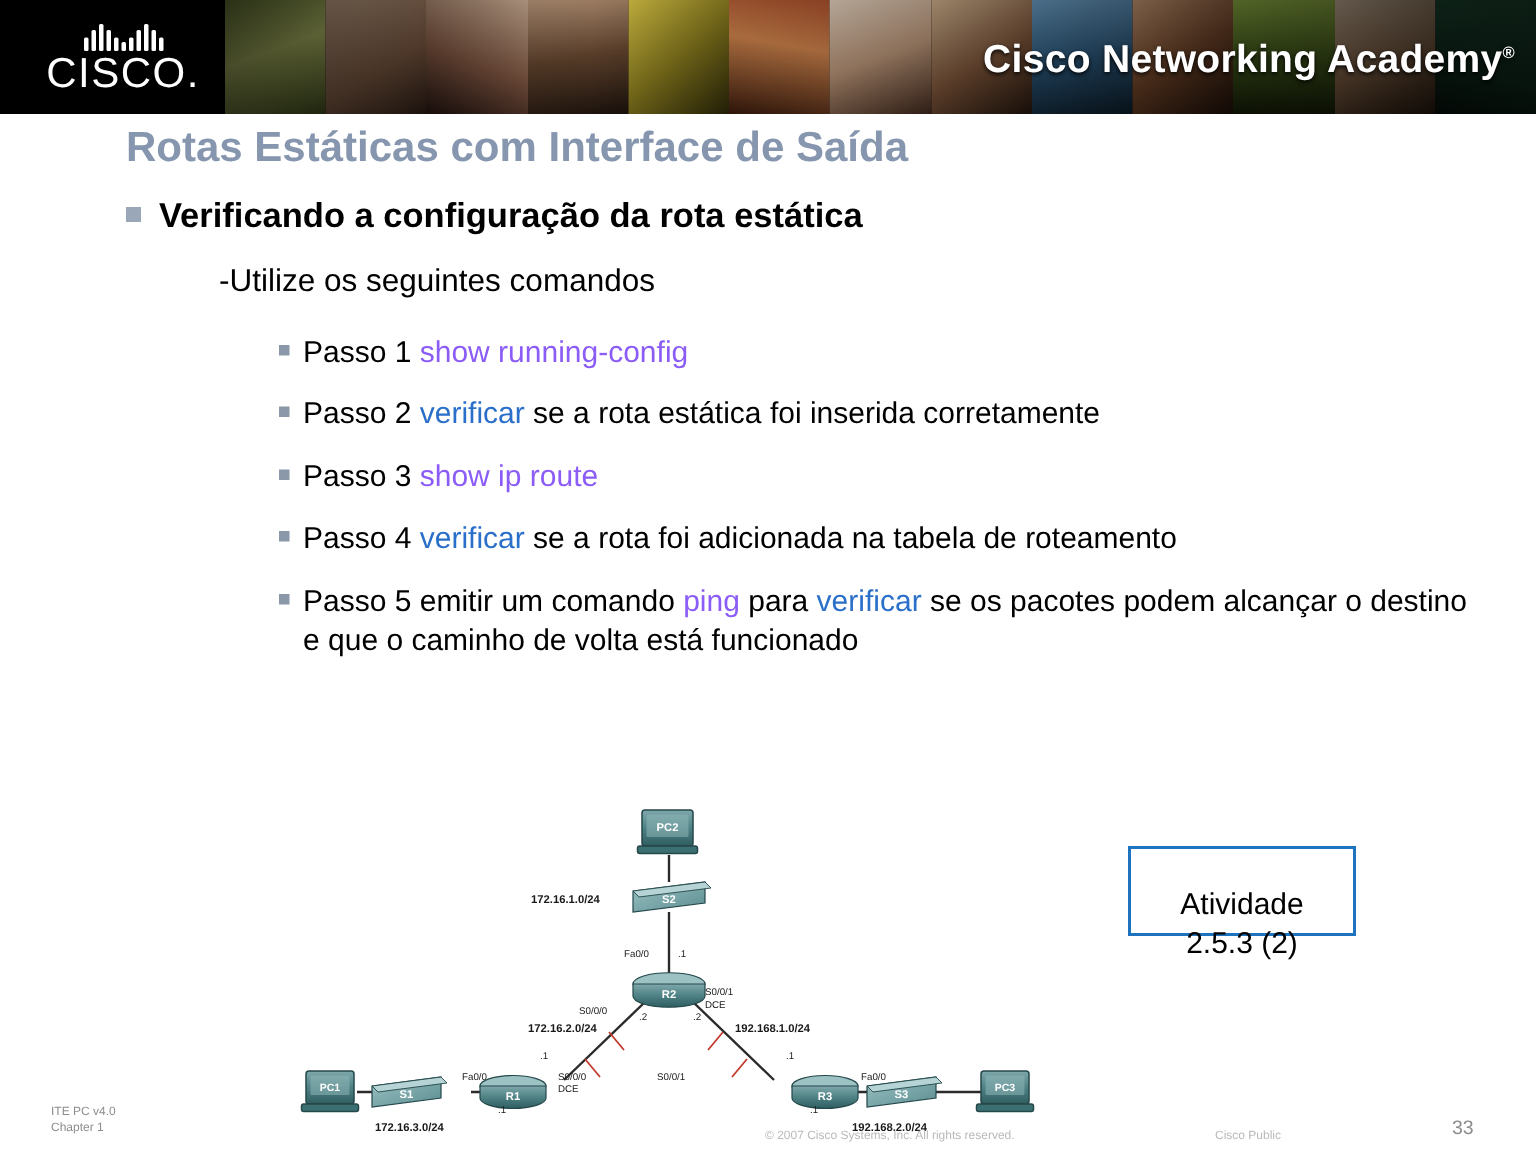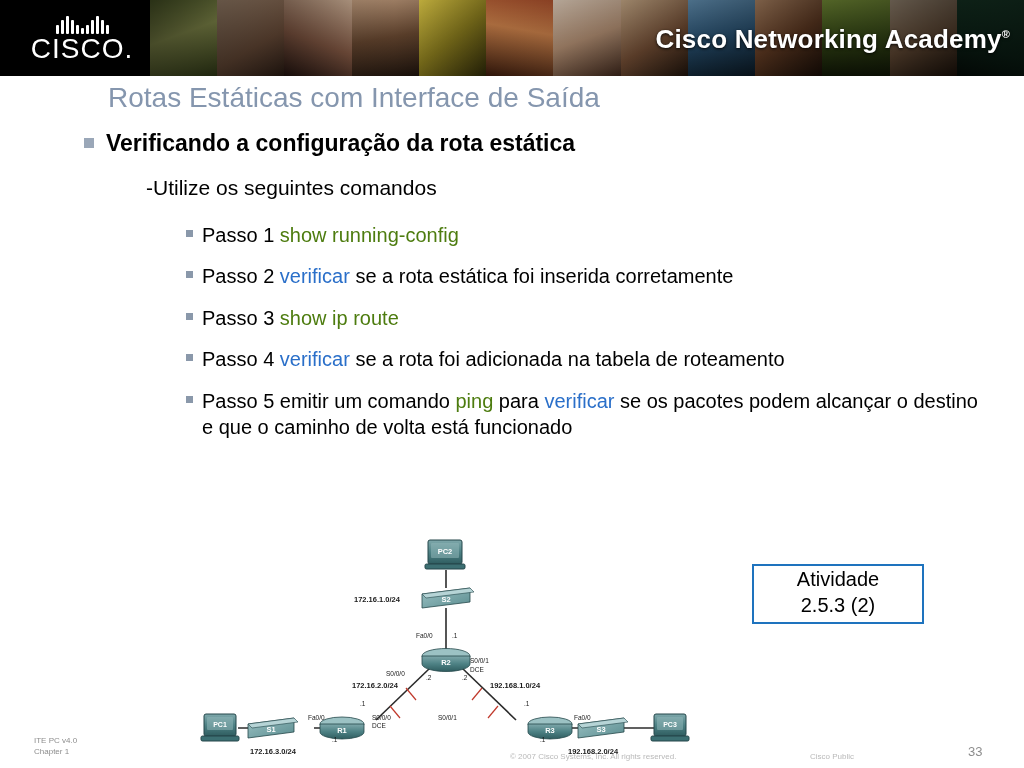--- a/index.html
+++ b/index.html
@@ -88,23 +88,22 @@
     text-shadow: 0 1px 3px rgba(0,0,0,0.9);
   }
   .academy-text sup { font-size: 11px; vertical-align: super; }
 
   
   .slide-title {
     position: absolute;
     left: 84px; top: 82px;
     width: 880px;
     font-size: 28px;
-    font-weight: normal;
+    font-weight: bold;
     color: #8596ae;
-    margin-left: 24px;
   }
 
   
   .lvl1 {
     position: absolute;
     left: 84px; top: 130px;
     width: 900px;
     font-size: 23px;
     font-weight: bold;
     color: #000000;
@@ -135,35 +134,35 @@
     padding-left: 16px;
     margin-bottom: 15px;
     line-height: 1.32;
   }
   .lvl3 .item .sq3 {
     position: absolute;
     left: 0; top: 8px;
     width: 7px; height: 7px;
     background: #8a98aa;
   }
-  .kw-red { color: #4d7c0f; }
+  .kw-red { color: #8b5cf6; }
   .kw-blue { color: #2a6fc9; }
 
   
   .activity-box {
     position: absolute;
     left: 752px; top: 564px;
-    width: 172px; height: 60px;
+    width: 152px; height: 60px;
     border: 2px solid #1e73be;
     background: #ffffff;
     color: #000000;
     font-size: 20px;
     text-align: center;
     line-height: 1.32;
-    padding-top: 0;
+    padding-top: 24px;
     box-sizing: border-box;
   }
 
   
   .topology {
     position: absolute;
     left: 180px; top: 528px;
     width: 520px; height: 230px;
   }
   .topology svg { display: block; }

